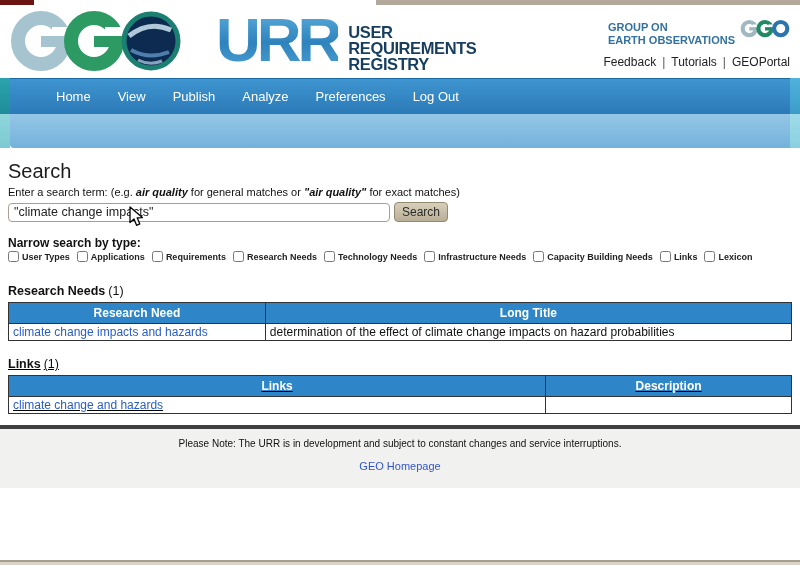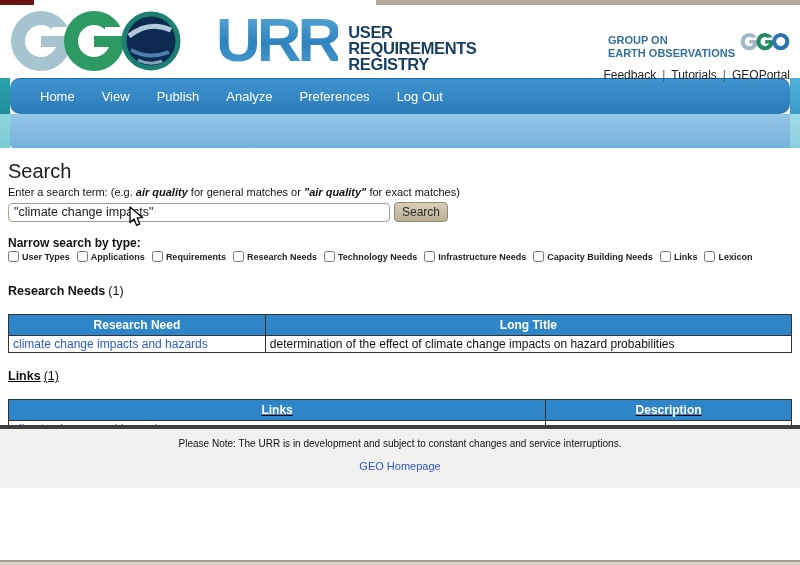--- a/index.html
+++ b/index.html
@@ -13,32 +13,32 @@
 
   
   header { position:relative; height:73px; background:#fff; }
   .geo-logo-big { position:absolute; left:10px; top:3px; }
   .urr-wrap { position:absolute; left:216px; top:2px; display:flex; align-items:flex-end; }
   .urr-text { font-size:62px; font-weight:bold; letter-spacing:-4px; line-height:1.05;
     background:linear-gradient(180deg,#5fb0dd 0%,#2f83bd 55%,#4aa0d2 100%);
     -webkit-background-clip:text; background-clip:text; color:transparent; }
   .urr-sub { margin-left:10px; margin-top:9px; font-size:16.5px; font-weight:bold; line-height:0.98;
     color:#173e5e; letter-spacing:-0.4px; }
-  .org-block { position:absolute; right:10px; top:25px; text-align:right; }
+  .org-block { position:absolute; right:10px; top:12px; text-align:right; }
   .org-row { display:flex; align-items:flex-start; justify-content:flex-end; }
   .org-text { text-align:left; color:#33719f; font-weight:bold; font-size:11px; line-height:1.15; margin-right:5px; margin-top:4px; }
   .hdr-links { margin-top:9px; font-size:12px; color:#222; }
   .hdr-links a { color:#222; text-decoration:none; }
   .hdr-links .sep { color:#555; margin:0 6px; }
 
   
   .nav1 { display:flex; height:36px; }
   .nav1 .edge-l { width:10px; background:linear-gradient(180deg,#2ba3ad,#1f8d99); }
   .nav1 .bar { flex:1; background:linear-gradient(180deg,#3e95d0 0%,#2b7ab8 100%);
-    border-top:1px solid #1a6aa8; display:flex; align-items:center; padding-left:30px; gap:27px;border-radius:10px; }
+    border-top:1px solid #1a6aa8; display:flex; align-items:center; padding-left:46px; gap:27px; }
   .nav1 .bar a { color:#fff; font-size:13px; text-decoration:none; }
   .nav1 .edge-r { width:10px; background:linear-gradient(180deg,#4fb3dc,#3b9cc8); }
   .nav2 { display:flex; height:34px; }
   .nav2 .edge-l { width:10px; background:linear-gradient(180deg,#8ed6dc,#7ccad2); }
   .nav2 .bar { flex:1; background:linear-gradient(180deg,#95c6e6,#74b2dc); border-bottom-left-radius:4px; }
   .nav2 .edge-r { width:10px; background:linear-gradient(180deg,#9fdbe8,#8bd0e0); }
 
   
   main { height:277px; padding:12px 8px 0 8px; overflow:hidden; }
   h1.search-title { font-size:20px; font-weight:normal; color:#1c1c1c; margin-bottom:3px; }
@@ -55,21 +55,21 @@
   .cb-row { display:flex; align-items:center; margin-top:1px; gap:7px; flex-wrap:nowrap; }
   .cb-item { display:flex; align-items:center; gap:3px; }
   .cb-item input { width:11px; height:11px; margin:0; }
   .cb-item span { font-size:9px; font-weight:bold; color:#222; white-space:nowrap; }
 
   .sec-head { font-size:12.5px; color:#111; }
   .sec-head .t { font-weight:bold; }
   .sec-head .c { font-weight:normal; margin-left:3px; }
   .sec-rn { margin-top:22px; }
   .sec-links { margin-top:16px;text-decoration:underline; }
-  table { width:100%; border-collapse:collapse; margin-top:16px;padding-left:47px; }
+  table { width:100%; border-collapse:collapse; margin-top:4px;padding-left:47px; }
   th { background:#2e86c8; color:#fff; font-size:12px; font-weight:bold; text-align:center;
     border:1px solid #333; padding:3px 4px; }
   td { border:1px solid #333; font-size:12px; color:#111; padding:1px 4px; height:15px; }
   td a { color:#2a5cc5; text-decoration:none; }
   .col-rn-1 { width:32.8%; } .col-rn-2 { width:67.2%; }
   .col-lk-1 { width:68.6%; } .col-lk-2 { width:31.4%; }
 
   
   footer { border-top:4px solid #3f3f3f; background:#f1f1ef; height:63px; text-align:center; padding-top:9px; }
   .footer-note { font-size:10px; color:#111; }

